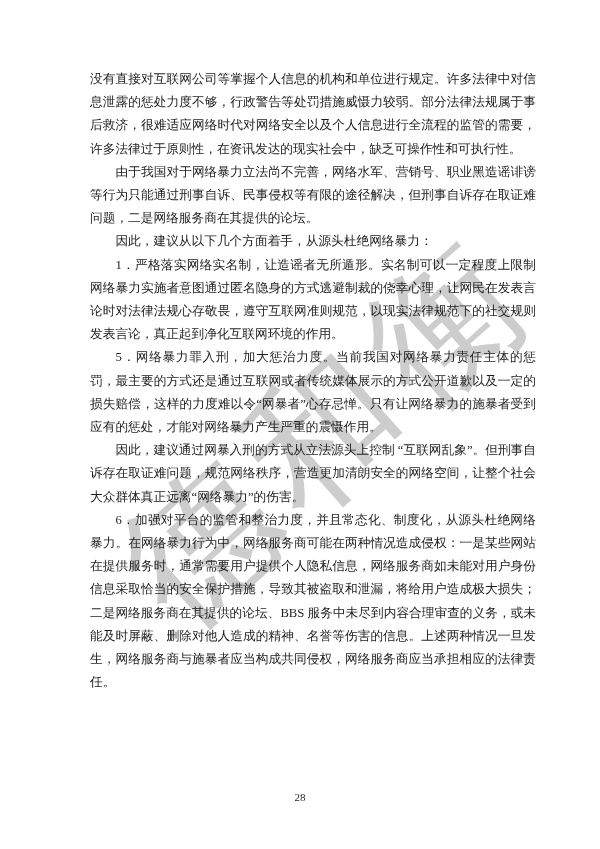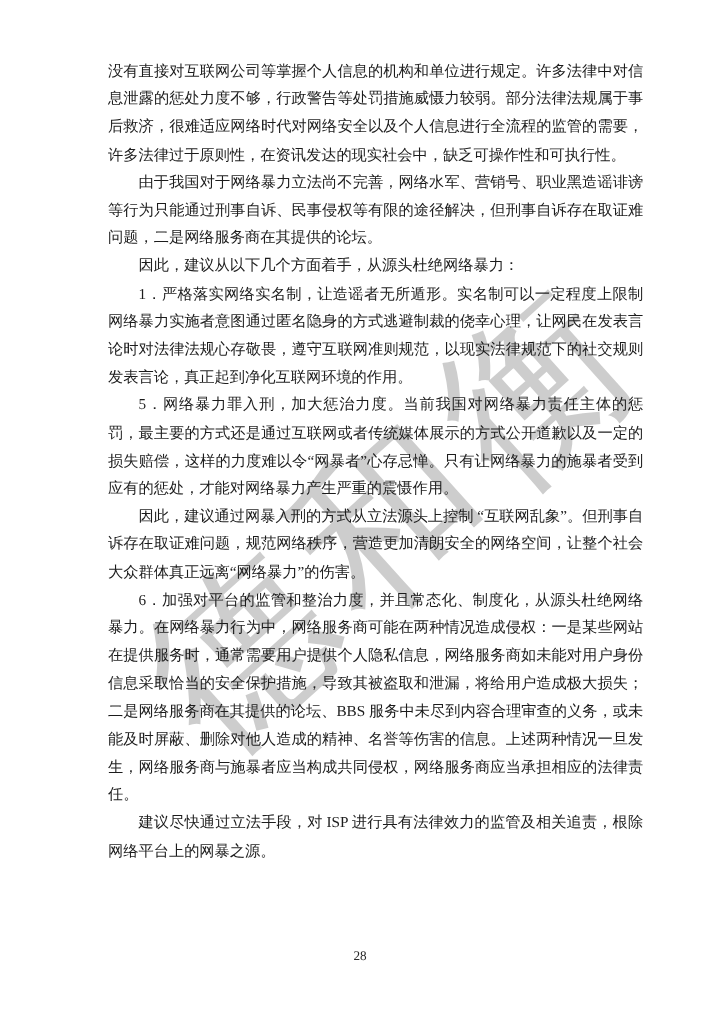--- a/index.html
+++ b/index.html
@@ -25,21 +25,21 @@
     letter-spacing: 16px;
     white-space: nowrap;
     color: rgba(90, 90, 90, 0.30);
     z-index: 1;
     user-select: none;
     font-family: "Liberation Serif", "DejaVu Serif", serif;
   }
   .content {
     position: absolute;
     left: 90px;
-    top: 48px;
+    top: 68px;
     width: 446px;
     z-index: 2;
     color: #1c1c1c;
     font-size: 12.7px;
     line-height: 23.2px;
     text-align: justify;
   }
   .content p.para {
     margin: 0;
     padding: 0;
@@ -67,18 +67,17 @@
   <div class="watermark">德和衡</div>
 
   <div class="content">
       <p class="para">没有直接对互联网公司等掌握个人信息的机构和单位进行规定。许多法律中对信息泄露的惩处力度不够，行政警告等处罚措施威慑力较弱。部分法律法规属于事后救济，很难适应网络时代对网络安全以及个人信息进行全流程的监管的需要，许多法律过于原则性，在资讯发达的现实社会中，缺乏可操作性和可执行性。</p>
       <p class="para indent">由于我国对于网络暴力立法尚不完善，网络水军、营销号、职业黑造谣诽谤等行为只能通过刑事自诉、民事侵权等有限的途径解决，但刑事自诉存在取证难问题，二是网络服务商在其提供的论坛。</p>
       <p class="para indent">因此，建议从以下几个方面着手，从源头杜绝网络暴力：</p>
       <p class="para indent">1．严格落实网络实名制，让造谣者无所遁形。实名制可以一定程度上限制网络暴力实施者意图通过匿名隐身的方式逃避制裁的侥幸心理，让网民在发表言论时对法律法规心存敬畏，遵守互联网准则规范，以现实法律规范下的社交规则发表言论，真正起到净化互联网环境的作用。</p>
       <p class="para indent">5．网络暴力罪入刑，加大惩治力度。当前我国对网络暴力责任主体的惩罚，最主要的方式还是通过互联网或者传统媒体展示的方式公开道歉以及一定的损失赔偿，这样的力度难以令“网暴者”心存忌惮。只有让网络暴力的施暴者受到应有的惩处，才能对网络暴力产生严重的震慑作用。</p>
       <p class="para indent">因此，建议通过网暴入刑的方式从立法源头上控制 “互联网乱象”。但刑事自诉存在取证难问题，规范网络秩序，营造更加清朗安全的网络空间，让整个社会大众群体真正远离“网络暴力”的伤害。</p>
       <p class="para indent">6．加强对平台的监管和整治力度，并且常态化、制度化，从源头杜绝网络暴力。在网络暴力行为中，网络服务商可能在两种情况造成侵权：一是某些网站在提供服务时，通常需要用户提供个人隐私信息，网络服务商如未能对用户身份信息采取恰当的安全保护措施，导致其被盗取和泄漏，将给用户造成极大损失；二是网络服务商在其提供的论坛、BBS 服务中未尽到内容合理审查的义务，或未能及时屏蔽、删除对他人造成的精神、名誉等伤害的信息。上述两种情况一旦发生，网络服务商与施暴者应当构成共同侵权，网络服务商应当承担相应的法律责任。</p>
-      <p class="para indent">建议尽快通过立法手段，对 ISP 进行具有法律效力的监管及相关追责，根除网络平台上的网暴之源。</p>
     </div>
 
   <div class="page-number">28</div>
 
 </div>
 
 </body></html>

